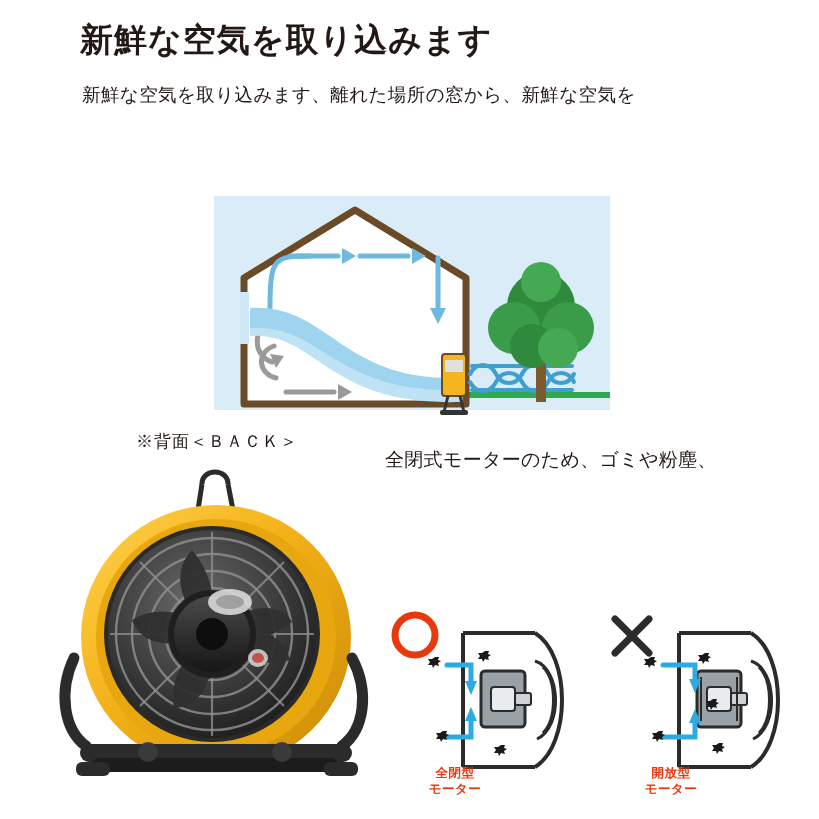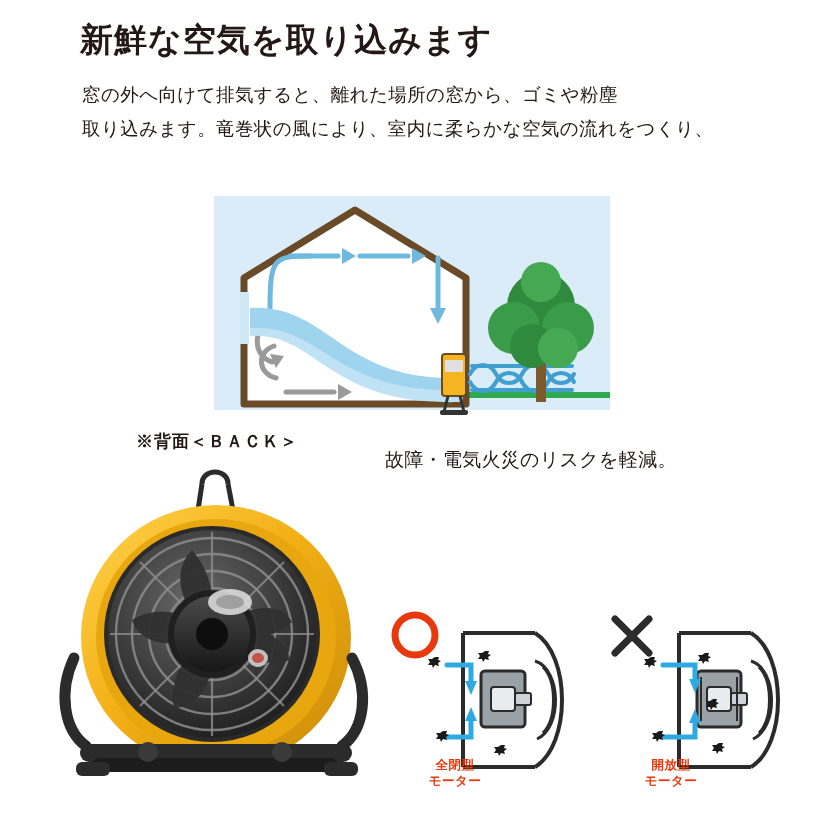--- a/index.html
+++ b/index.html
@@ -55,21 +55,20 @@
 
   
   .fan-caption {
     position: absolute;
     left: 136px;
     top: 430px;
     font-size: 17px;
     letter-spacing: 1px;
     color: #231815;
     white-space: nowrap;
-    font-weight: bold;
   }
   .fan-photo {
     position: absolute;
     left: 52px;
     top: 462px;
     width: 330px;
     height: 340px;
   }
 
   
@@ -95,41 +94,40 @@
   .compare-half {
     position: absolute;
     top: 0;
     width: 208px;
     height: 192px;
   }
   .compare-half.left { left: 0; }
   .compare-half.right { left: 216px; text-decoration: underline; }
   .cmp-label {
     position: absolute;
-    bottom: 10px;
+    bottom: 2px;
     left: 0;
     width: 140px;
     text-align: center;
     font-size: 12.5px;
     font-weight: bold;
     color: #e8380d;
     line-height: 16px;
     letter-spacing: 0.5px;
   }
 </style>
 </head>
 <body>
 
 <div class="page">
 
   <div class="headline">新鮮な空気を取り込みます</div>
 
   <div class="lead">
-    <div>窓の外へ向けて排気すると、離れた場所の窓から、ゴミや粉塵</div>
-    <div>取り込みます。竜巻状の風により、室内に柔らかな空気の流れをつくり、</div>
+    <div>新鮮な空気を取り込みます、離れた場所の窓から、新鮮な空気を</div>
   </div>
 
   <div class="illus">
     <svg width="396" height="224" viewBox="0 0 396 224" xmlns="http://www.w3.org/2000/svg">
 
       <rect x="0" y="0" width="396" height="214" fill="#d9ecf7"></rect>
 
       <rect x="252" y="196" width="144" height="6" fill="#2fa84f"></rect>
 
       <path d="M30 80 L30 208 L252 208 L252 80 L141 12 Z" fill="#ffffff"></path>
@@ -268,21 +266,21 @@
       <rect x="40" y="296" width="246" height="14" rx="7" fill="#1c1c1c"></rect>
       <circle cx="96" cy="290" r="10" fill="#3a3a3a"></circle>
       <circle cx="230" cy="290" r="10" fill="#3a3a3a"></circle>
 
       <rect x="24" y="300" width="34" height="14" rx="6" fill="#2b2b2b"></rect>
       <rect x="272" y="300" width="34" height="14" rx="6" fill="#2b2b2b"></rect>
     </svg>
   </div>
 
   <div class="right-text">
-    <div>故障・電気火災のリスクを軽減。</div>
+    <div>全閉式モーターのため、ゴミや粉塵、</div>
   </div>
 
   <div class="compare">
 
     <div class="compare-half left">
       <svg width="208" height="192" viewBox="0 0 208 192" xmlns="http://www.w3.org/2000/svg">
 
         <g>
           <circle cx="30" cy="28" r="20" fill="none" stroke="#e8380d" stroke-width="7"></circle>
         </g>

